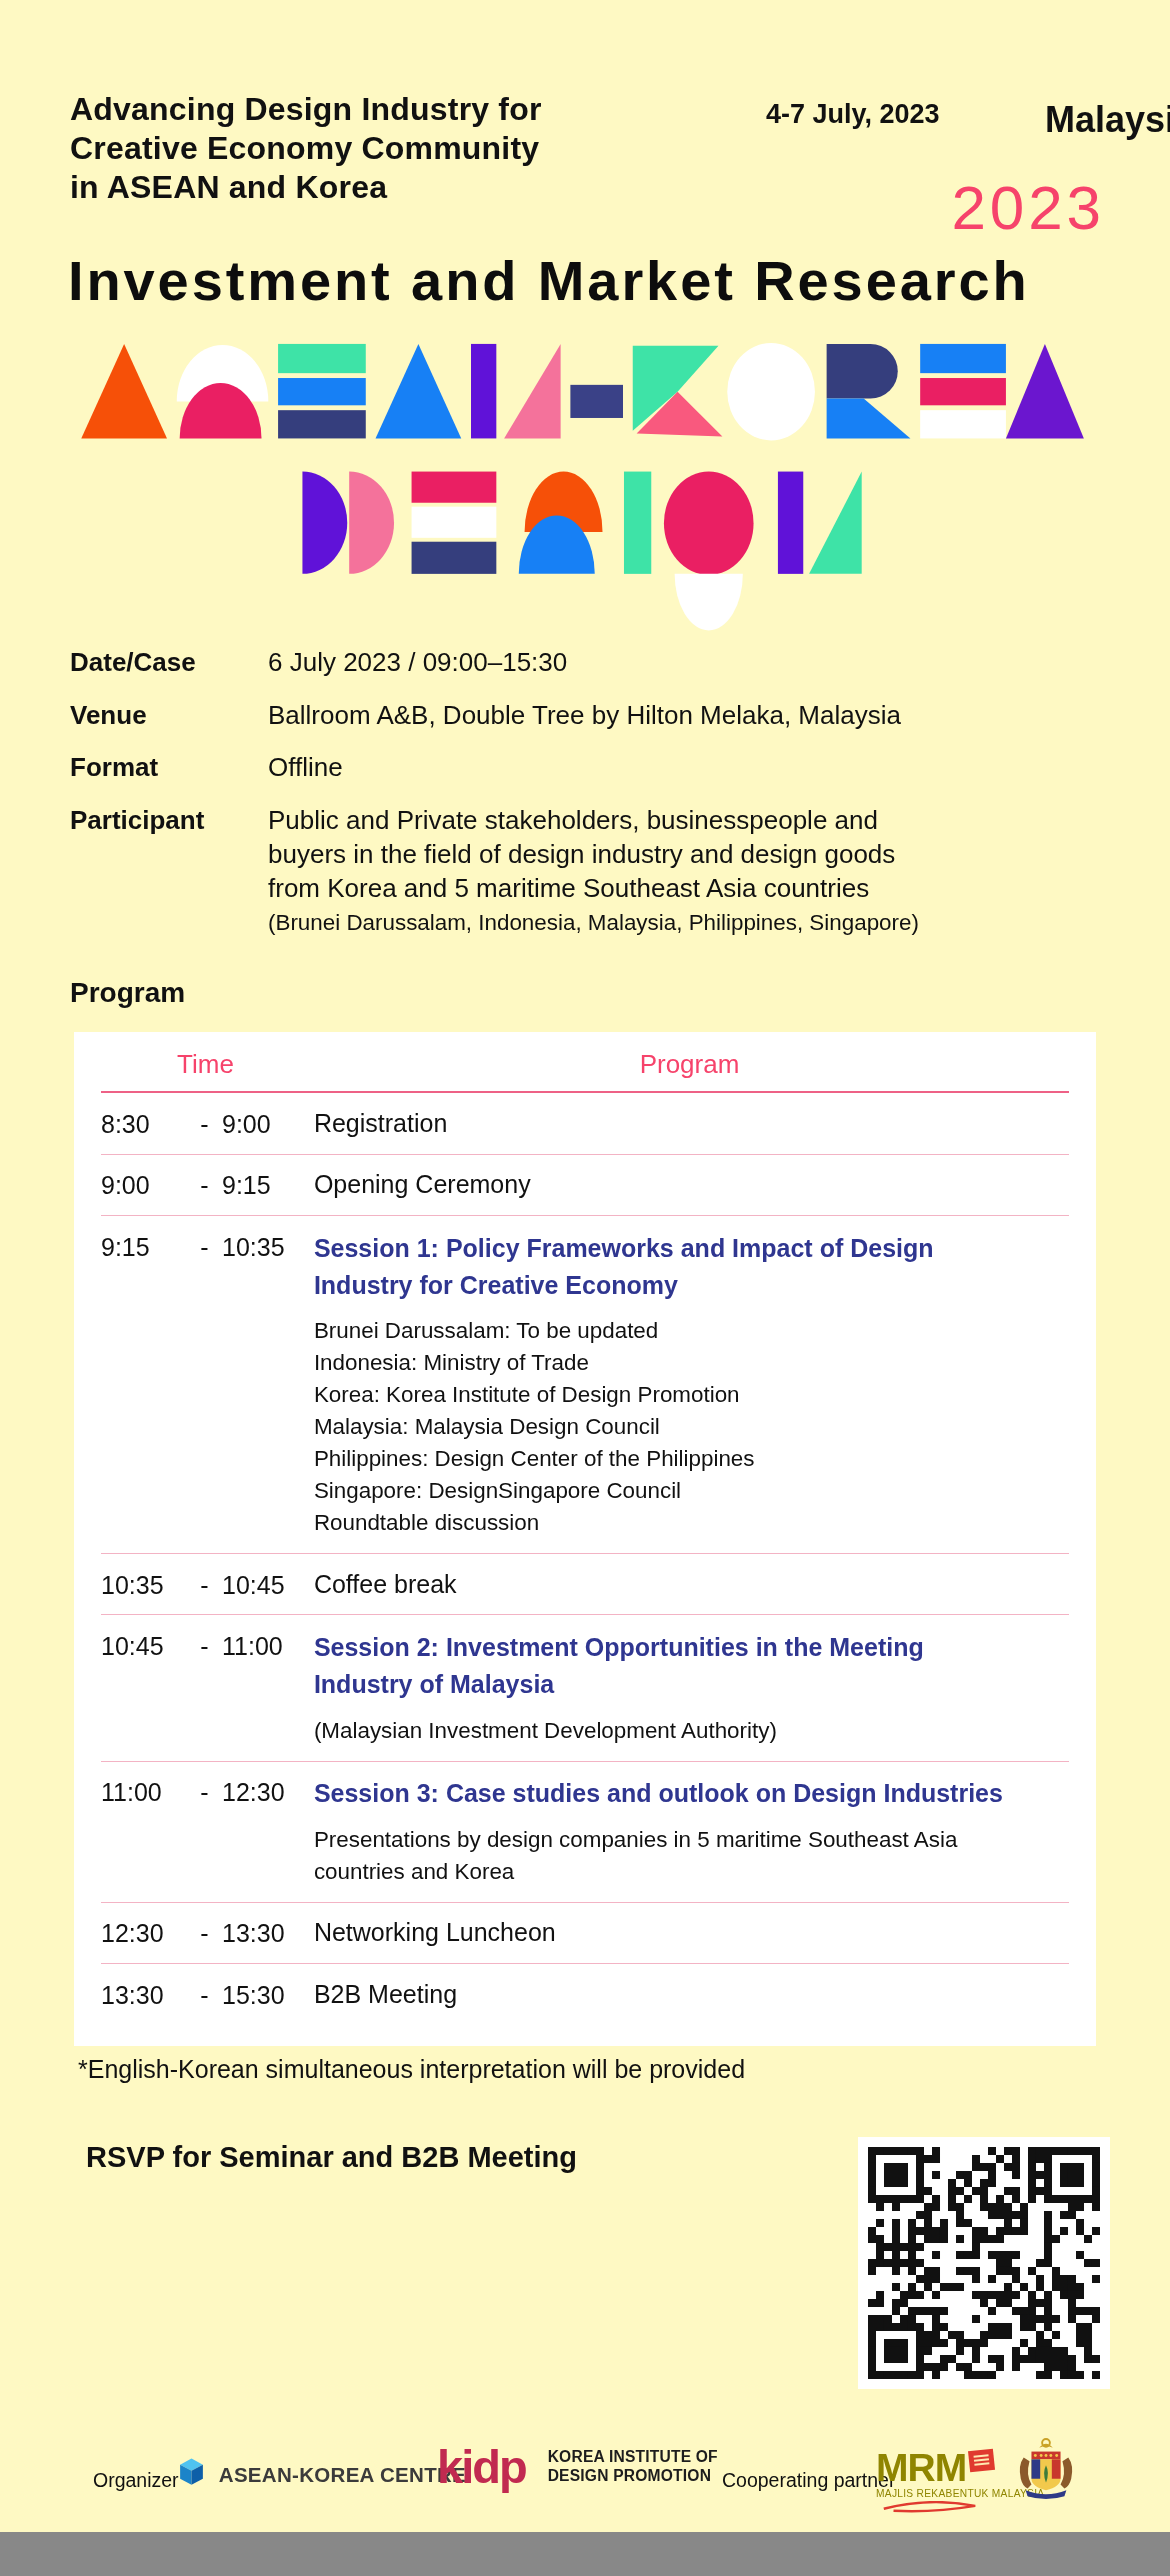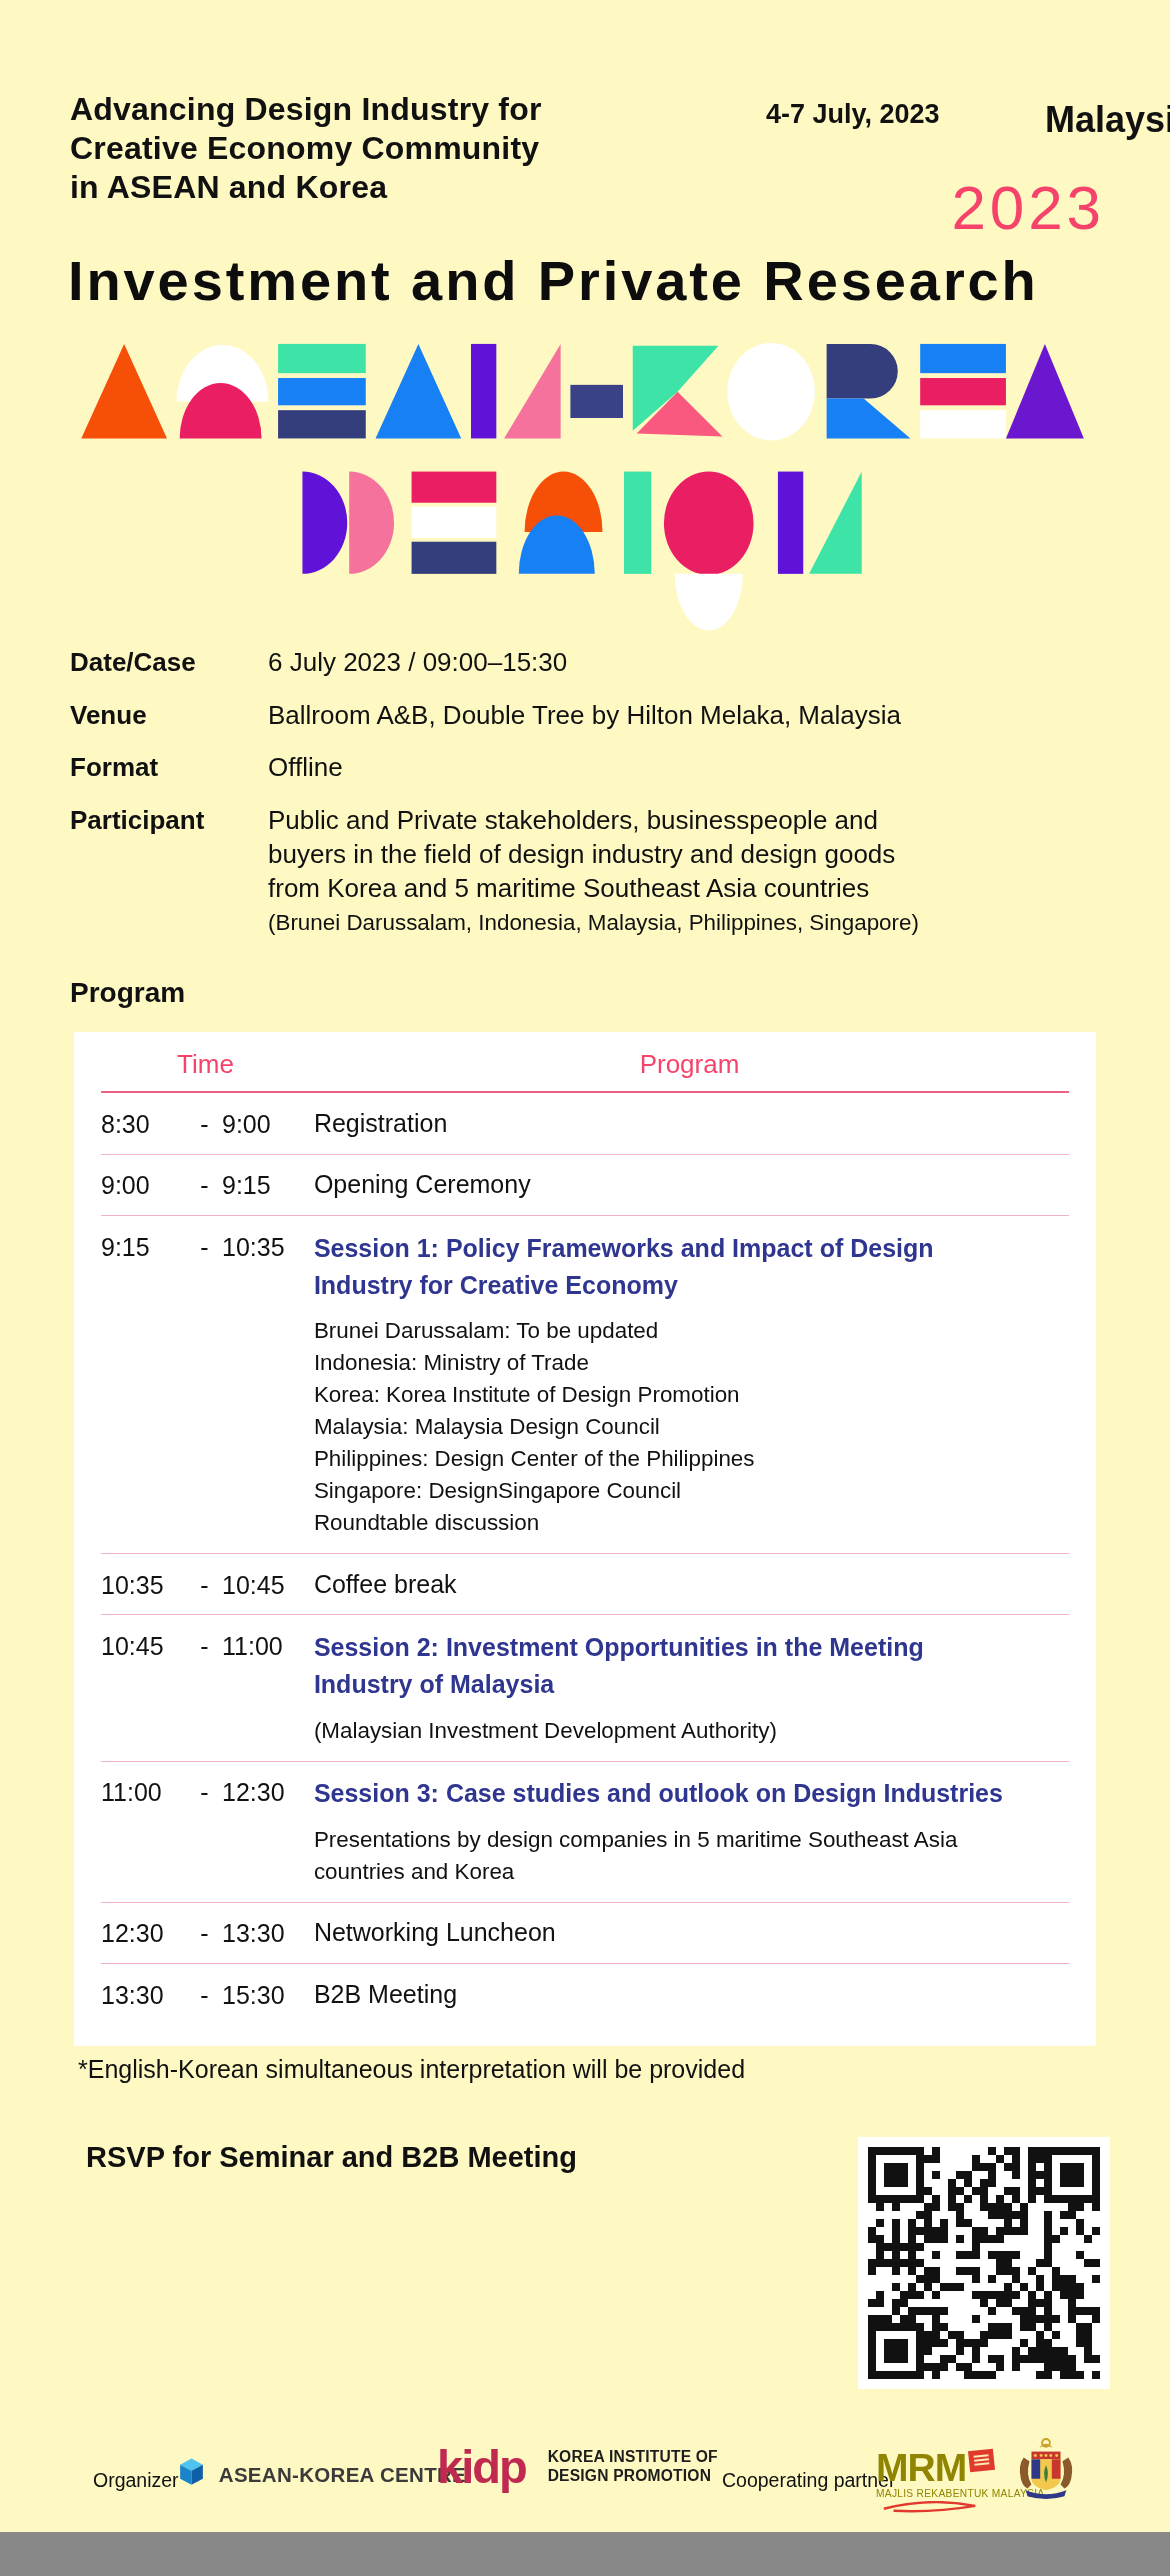--- a/index.html
+++ b/index.html
@@ -64,21 +64,21 @@
 <div class="poster">
 
   <div class="tagline">
     <div>Advancing Design Industry for</div>
     <div>Creative Economy Community</div>
     <div>in ASEAN and Korea</div>
   </div>
   <div class="dates">4-7 July, 2023</div>
   <div class="location">Malaysia</div>
   <div class="year">2023</div>
-  <div class="main-title">Investment and Private Research</div>
+  <div class="main-title">Investment and Market Research</div>
 
   <svg class="logo" role="img" width="1014" height="304" viewBox="0 0 1040 312" aria-label="ASEAN-KOREA DESIGN">
 
     <polygon points="3,100 47,3 91,100" fill="#F65008"></polygon>
     <path d="M101,62 A47,58 0 0 1 195,62 Z" fill="#FFFFFF"></path>
     <path d="M104,100 A42,57 0 0 1 188,100 Z" fill="#EA1F63"></path>
     <rect x="205" y="3" width="90" height="30" fill="#3EE3A7"></rect>
     <rect x="205" y="38" width="90" height="28" fill="#1780F5"></rect>
     <rect x="205" y="71" width="90" height="29" fill="#353E7D"></rect>
     <polygon points="305,100 349,3 393,100" fill="#1780F5"></polygon>

